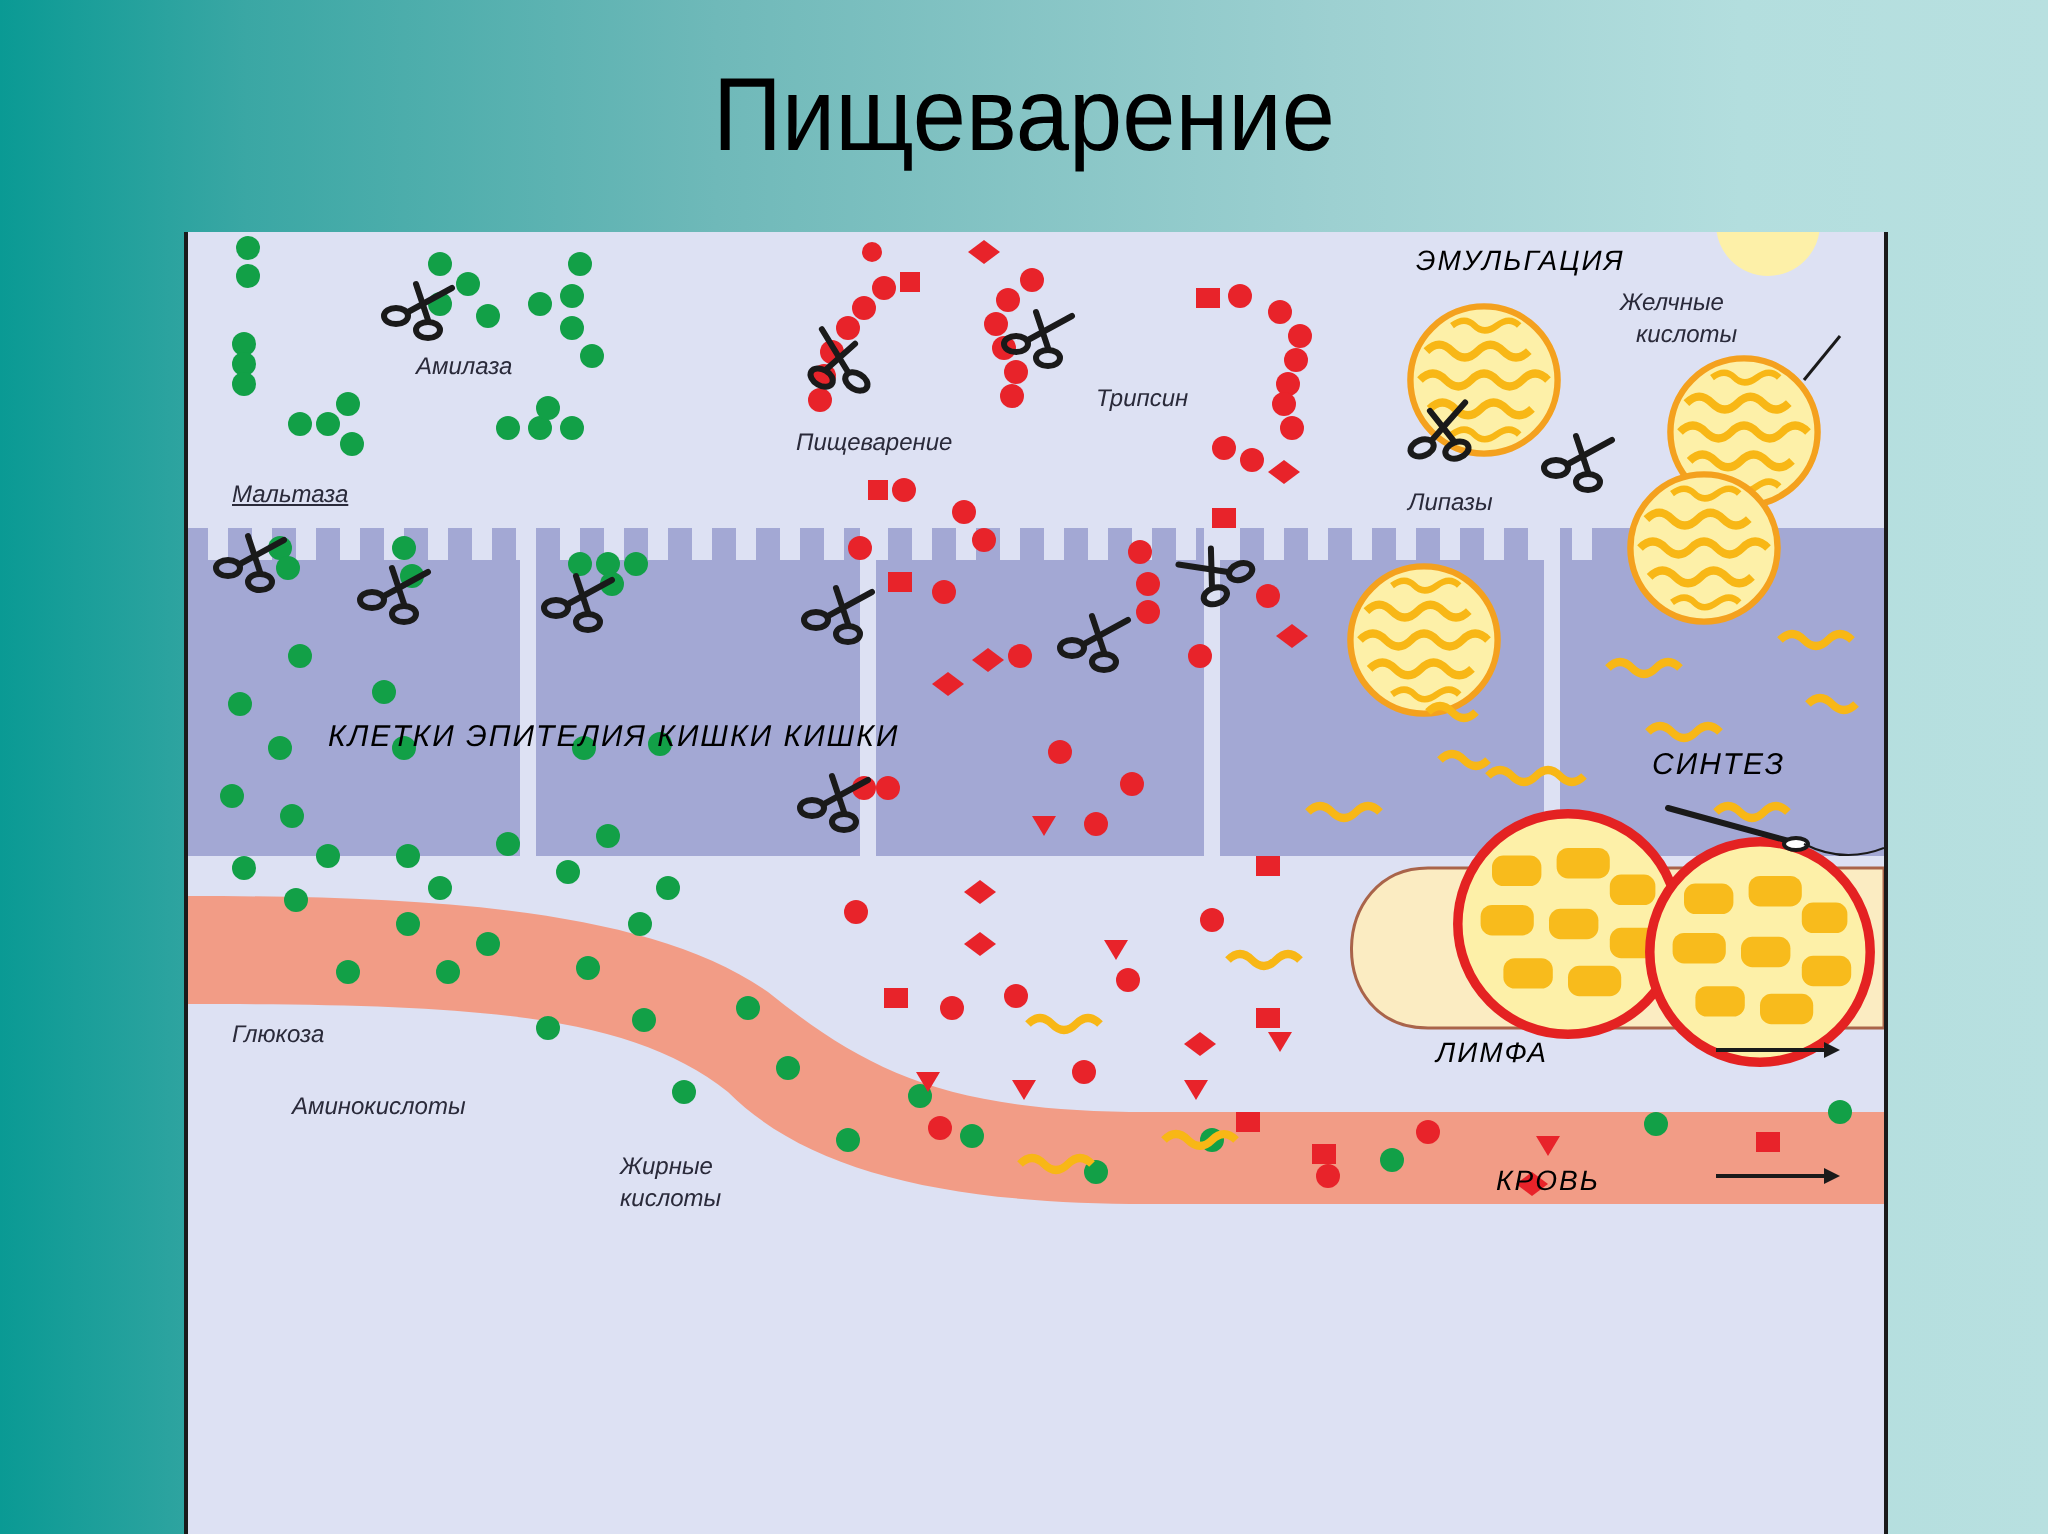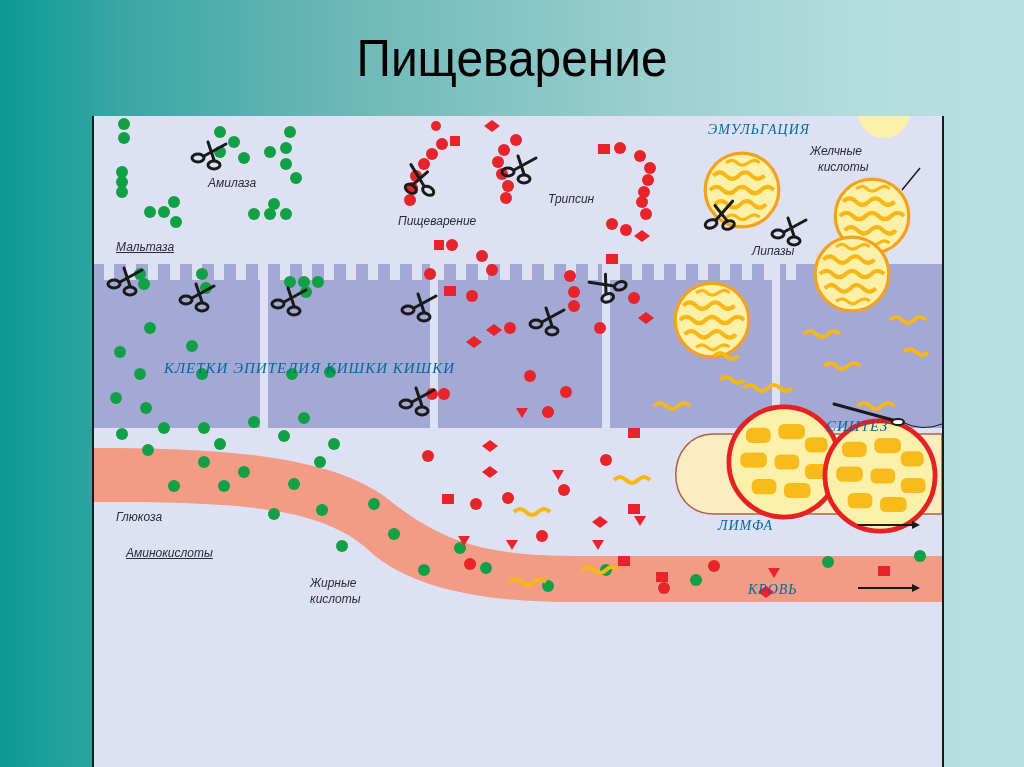--- a/index.html
+++ b/index.html
@@ -6,22 +6,22 @@
   body{width:1024px;height:767px;overflow:hidden;position:relative;
     background:linear-gradient(90deg,#0a9a94 0%,#3aa7a4 12%,#6fb9b9 35%,#9dd0d1 65%,#b3dede 85%,#b8e0e0 100%);
     font-family:"Liberation Sans",sans-serif;}
   .title{position:absolute;left:0;top:28px;width:1024px;text-align:center;font-size:52px;color:#000;
     font-family:"Liberation Sans",sans-serif;letter-spacing:0px;transform:scaleX(0.92);}
   .panel{position:absolute;left:92px;top:116px;width:848px;height:651px;background:#dde1f3;
     border-left:2px solid #1a1a1a;border-right:2px solid #1a1a1a;overflow:hidden;}
   .panel svg{position:absolute;left:0;top:0;}
   .lbl{position:absolute;font-style:italic;color:#2a2a3a;font-size:12px;white-space:nowrap;
     font-family:"Liberation Sans",sans-serif;}
-  .cap{position:absolute;font-style:italic;color:#0369a1;font-size:15px;white-space:nowrap;letter-spacing:1px;
-    font-family:Liberation Serif, serif;}
+  .cap{position:absolute;font-style:italic;color:#000000;font-size:15px;white-space:nowrap;letter-spacing:1px;
+    font-family:Liberation Sans, sans-serif;}
 </style>
 </head>
 <body>
 
 <div class="title">Пищеварение</div>
 
 <div class="panel">
   <svg width="848" height="651" viewBox="0 0 848 651" xmlns="http://www.w3.org/2000/svg">
     <defs>
       <g id="sc">
@@ -300,29 +300,29 @@
       <use href="#sc" transform="translate(448,206)"></use>
       <use href="#sc" transform="translate(520,170) scale(-1,1) rotate(20)"></use>
       <use href="#sc" transform="translate(318,286)"></use>
     </g>
   </svg>
 
   <div class="lbl" style="left:114px;top:60px;">Амилаза</div>
   <div class="lbl" style="left:438px;top:76px;margin-left:16px;">Трипсин</div>
   <div class="lbl" style="left:304px;top:98px;">Пищеварение</div>
   <div class="lbl" style="left:22px;top:124px;text-decoration:underline;">Мальтаза</div>
-  <div class="lbl" style="left:610px;top:128px;margin-left:48px;">Липазы</div>
+  <div class="lbl" style="left:610px;top:128px;">Липазы</div>
 
   <div class="cap" style="left:614px;top:6px;font-size:14px;">ЭМУЛЬГАЦИЯ</div>
   <div class="lbl" style="left:716px;top:28px;">Желчные</div>
   <div class="lbl" style="left:724px;top:44px;">кислоты</div>
 
   <div class="cap" style="left:70px;top:244px;">КЛЕТКИ ЭПИТЕЛИЯ КИШКИ КИШКИ</div>
-  <div class="cap" style="left:732px;top:258px;margin-top:44px;">СИНТЕЗ</div>
+  <div class="cap" style="left:732px;top:258px;">СИНТЕЗ</div>
 
   <div class="cap" style="left:624px;top:402px;font-size:14px;">ЛИМФА</div>
   <div class="cap" style="left:654px;top:466px;font-size:14px;">КРОВЬ</div>
 
   <div class="lbl" style="left:22px;top:394px;">Глюкоза</div>
-  <div class="lbl" style="left:32px;top:430px;text-decoration:underline;">Аминокислоты</div>
+  <div class="lbl" style="left:52px;top:430px;">Аминокислоты</div>
   <div class="lbl" style="left:216px;top:460px;">Жирные</div>
   <div class="lbl" style="left:216px;top:476px;">кислоты</div>
 </div>
 
 </body></html>

